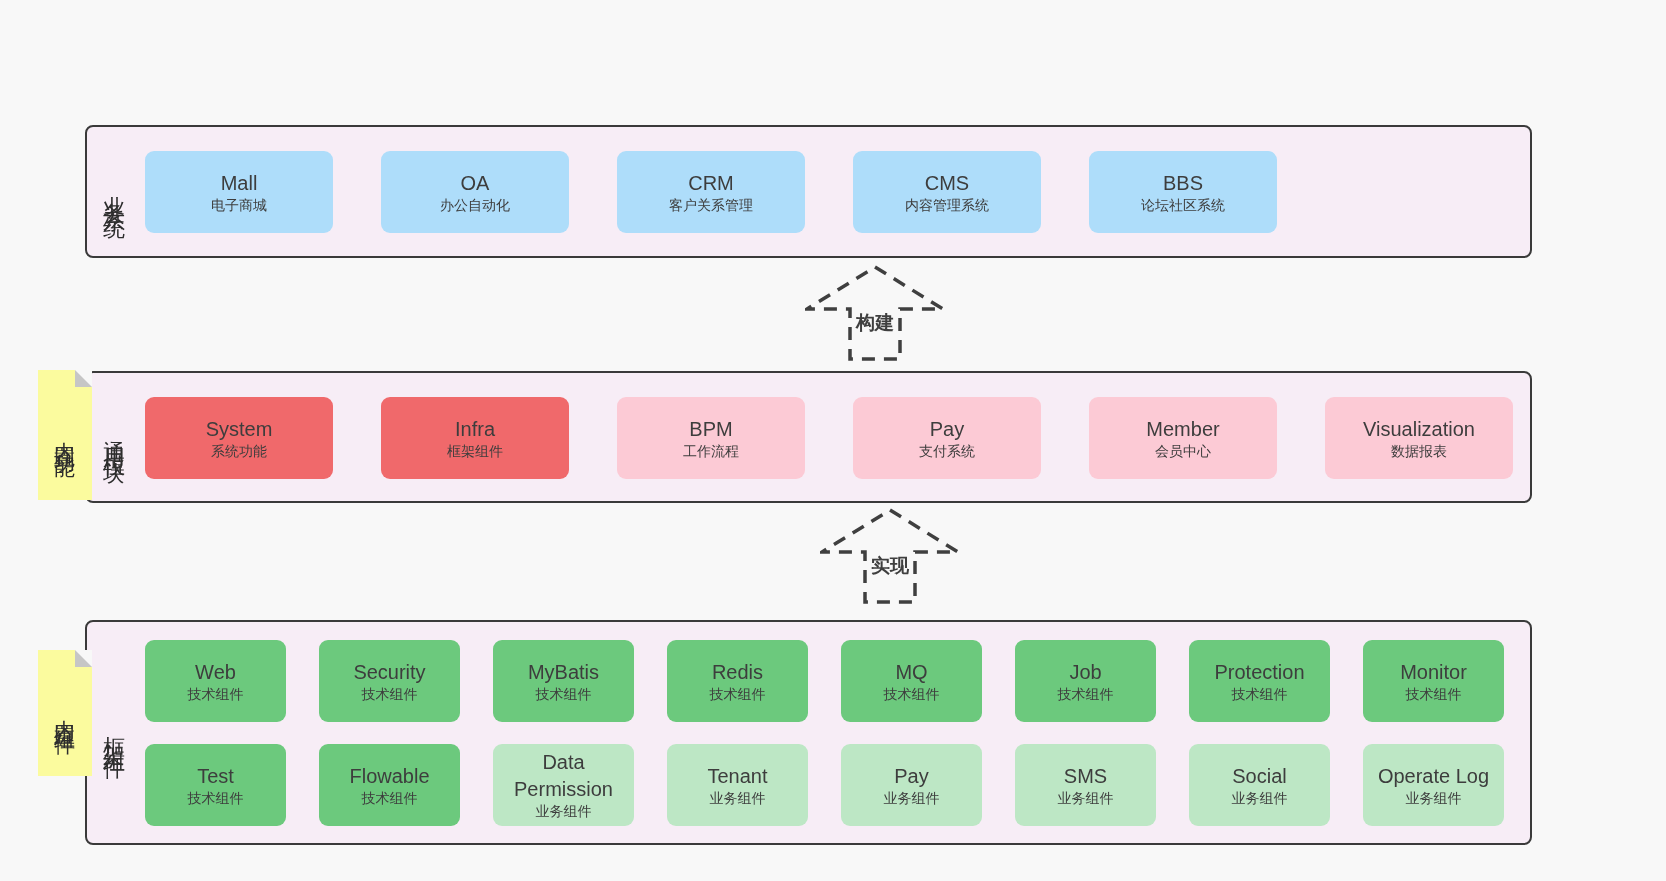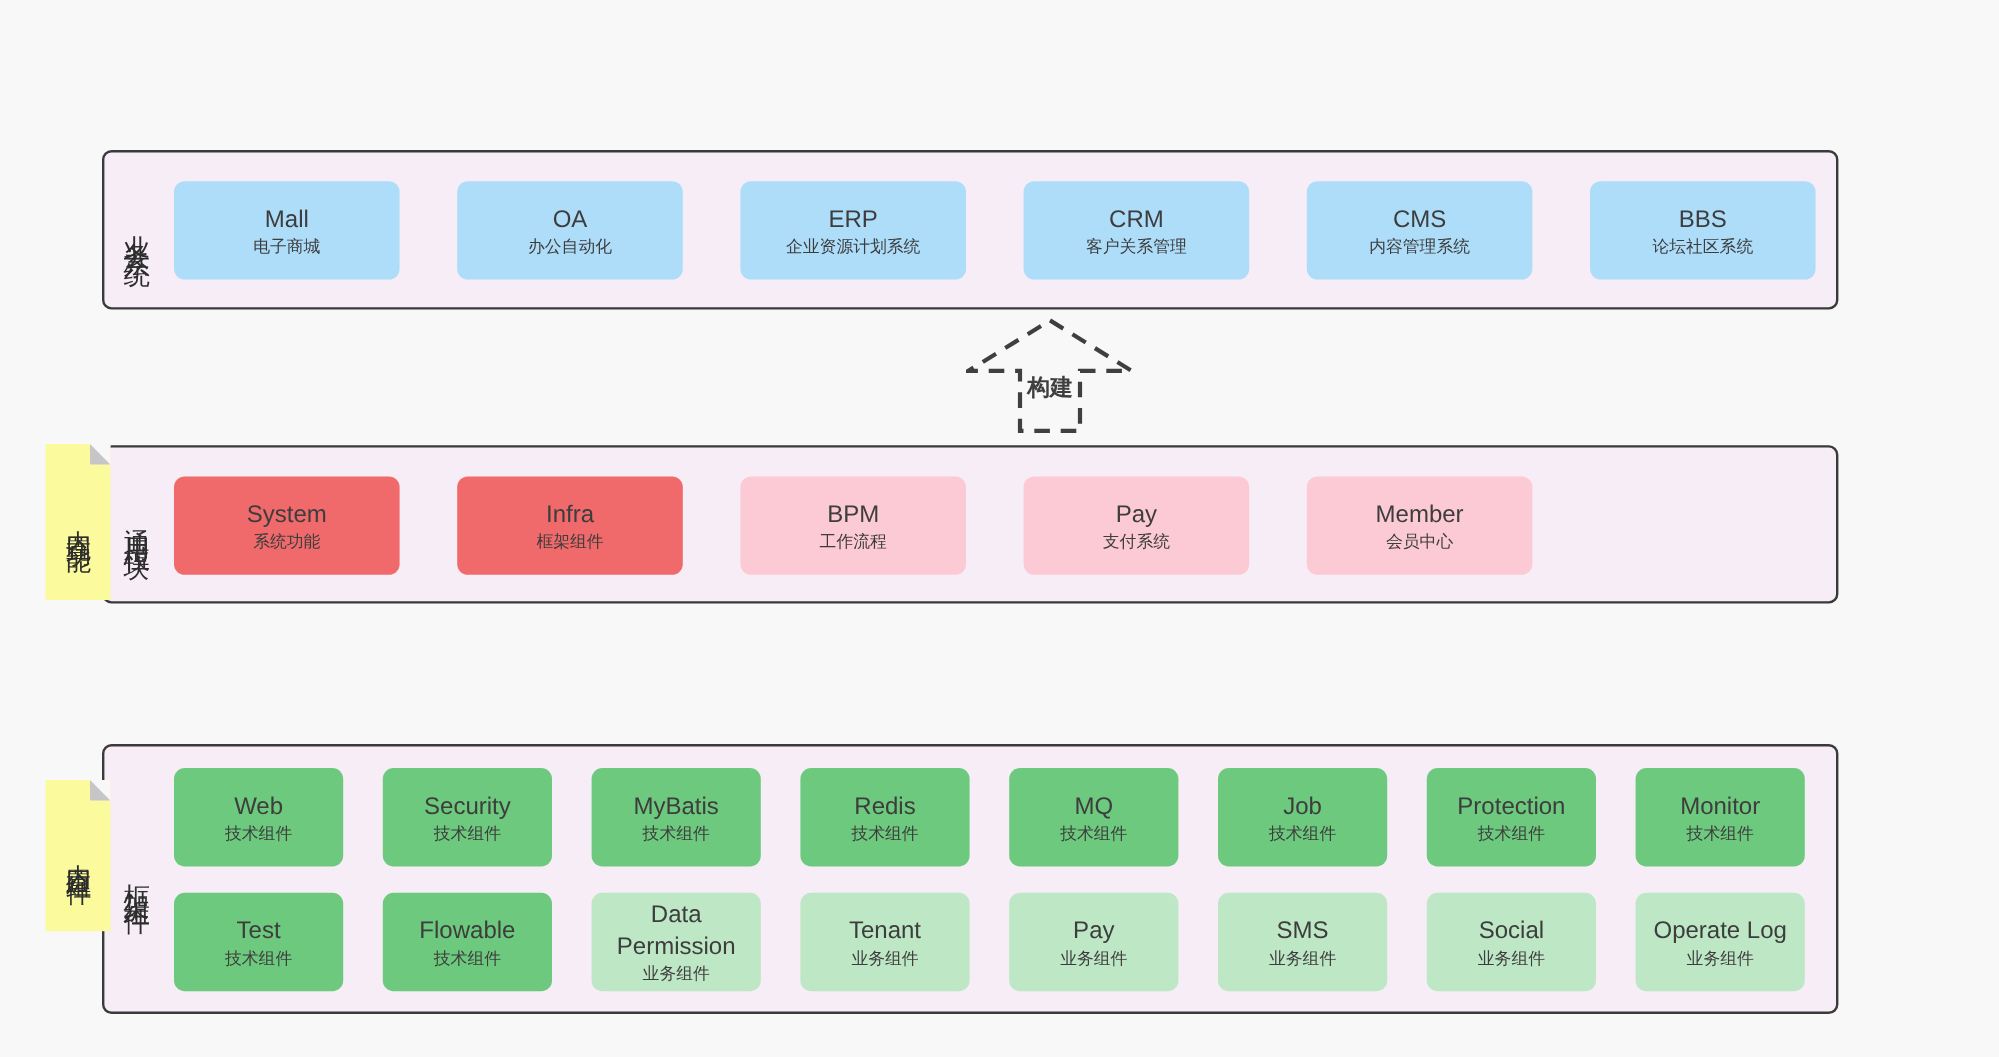--- a/index.html
+++ b/index.html
@@ -54,24 +54,20 @@
     <div class="cards">
       <div class="card blue">
         <span>Mall</span>
         <span class="sub">电子商城</span>
       </div>
       <div class="card blue">
         <span>OA</span>
         <span class="sub">办公自动化</span>
       </div>
       <div class="card blue">
-        <span>ERP</span>
-        <span class="sub">企业资源计划系统</span>
-      </div>
-      <div class="card blue">
         <span>CRM</span>
         <span class="sub">客户关系管理</span>
       </div>
       <div class="card blue">
         <span>CMS</span>
         <span class="sub">内容管理系统</span>
       </div>
       <div class="card blue">
         <span>BBS</span>
         <span class="sub">论坛社区系统</span>
@@ -102,27 +98,37 @@
         <span class="sub">工作流程</span>
       </div>
       <div class="card pink">
         <span>Pay</span>
         <span class="sub">支付系统</span>
       </div>
       <div class="card pink">
         <span>Member</span>
         <span class="sub">会员中心</span>
       </div>
+      <div class="card pink">
+        <span>Visualization</span>
+        <span class="sub">数据报表</span>
+      </div>
     </div>
   </div>
 
   <div class="note" id="note1">
     <span class="vtext">内置功能</span>
   </div>
 
+  <div class="arrow" id="arrow2">
+    <svg width="140" height="98" viewBox="0 0 140 98">
+      <polygon points="70,3 138,45 95,45 95,95 45,95 45,45 2,45" fill="none" stroke="#3f3f3f" stroke-width="3.5" stroke-dasharray="13 9"></polygon>
+    </svg>
+    <span class="alabel">实现</span>
+  </div>
 
   <div class="section" id="sec3">
     <div class="vlabel">框架组件</div>
     <div class="cards row1">
       <div class="card sm green">
         <span>Web</span>
         <span class="sub">技术组件</span>
       </div>
       <div class="card sm green">
         <span>Security</span>

